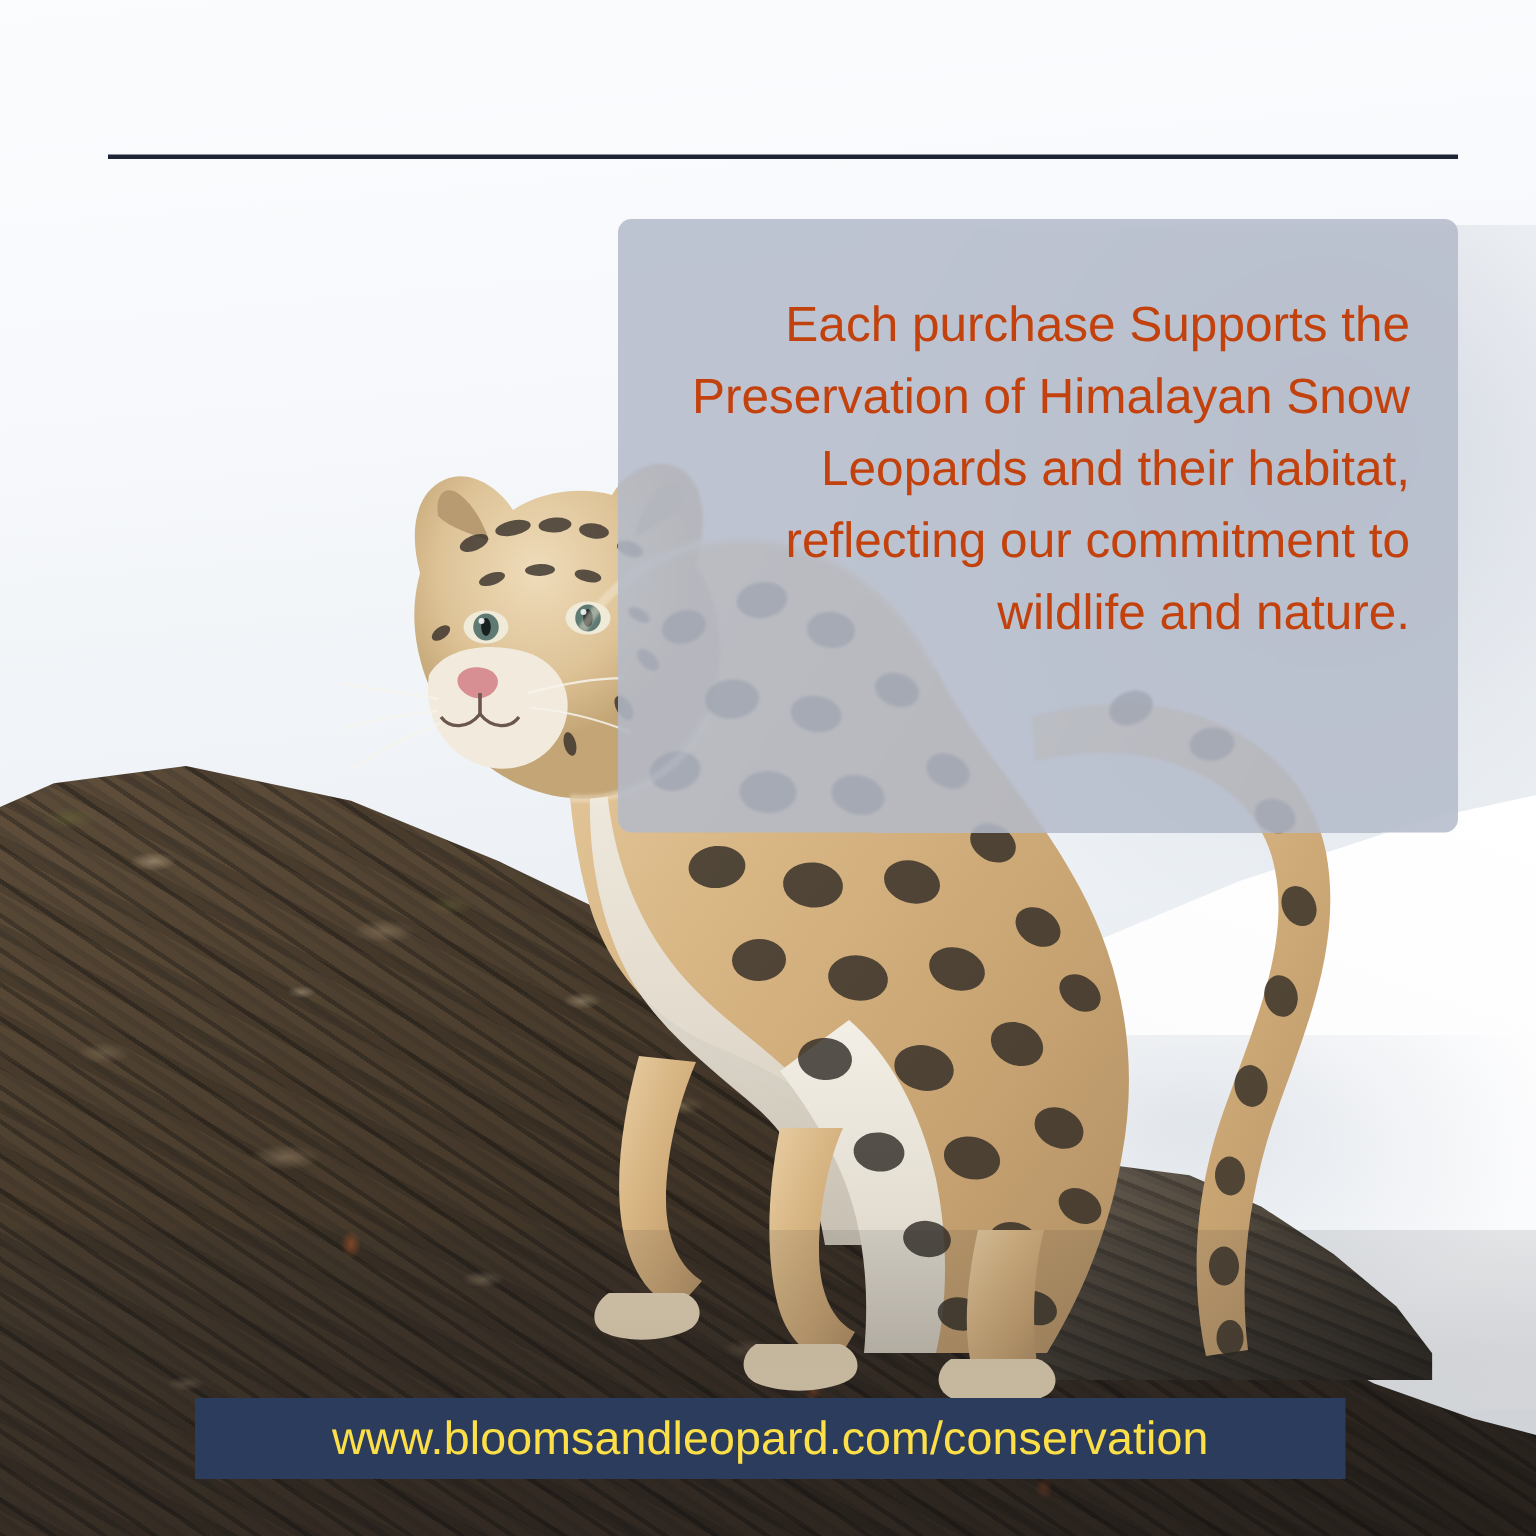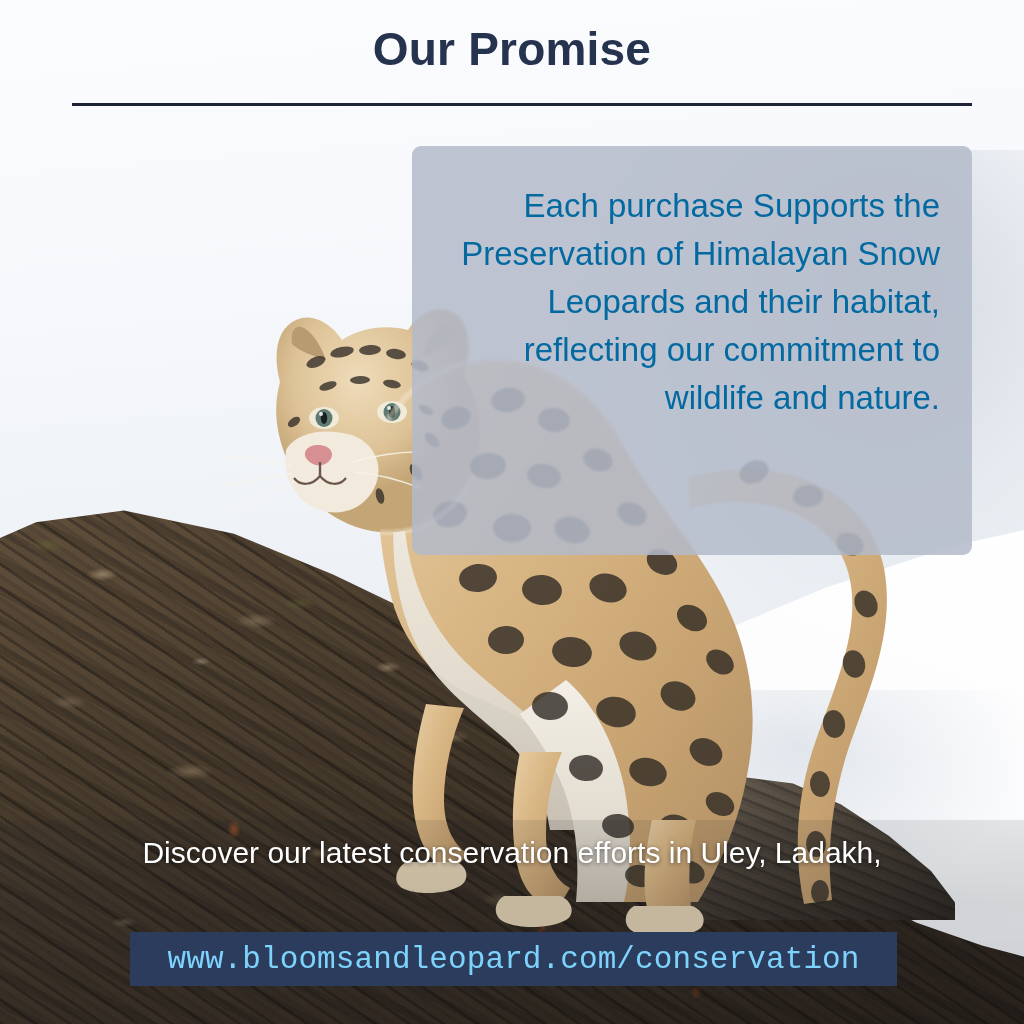--- a/index.html
+++ b/index.html
@@ -128,45 +128,45 @@
   }
 
   
   .panel {
     position:absolute; left:412px; top:146px; width:560px; height:409px;
     background:rgba(179,186,201,.86);
     border-radius:9px;
     backdrop-filter:blur(1px);
   }
   .panel-text {
-    position:absolute; left:432px; top:182px; width:508px;
+    position:absolute; left:432px; top:192px; width:508px;
     text-align:right;
     font-size:33px; line-height:48px; font-weight:400;
-    color:#0369a1;
+    color:#c2410c;
   }
 
   
   .cta-scrim {
     position:absolute; left:0; top:820px; width:1024px; height:204px;
     background:linear-gradient(180deg, rgba(30,32,38,.10) 0%, rgba(30,32,38,.16) 40%, rgba(30,32,38,.14) 100%);
     pointer-events:none;
   }
   .cta-text {
     position:absolute; left:40px; top:832px; width:944px;
     text-align:center; color:#ffffff;
     font-size:30px; line-height:42px; font-weight:400;
     text-shadow:0 1px 4px rgba(0,0,0,.55);
   }
   .url-bar {
     position:absolute; left:130px; top:932px; width:767px; height:54px;
     background:#2c3c5c;
     display:flex; align-items:center; justify-content:center;
   }
   .url-text {
-    color:#7dd3fc; font-size:31px; font-weight:400; letter-spacing:.1px;font-family:Liberation Mono, monospace;
+    color:#fde047; font-size:31px; font-weight:400; letter-spacing:.1px;
   }
 </style>
 </head>
 <body>
 
 <div id="stage">
 
   <div class="photo">
     <div class="sky"></div>
     <div class="haze"></div>
@@ -333,27 +333,25 @@
                  C 468 586, 468 552, 476 520 Z" fill="url(#fur)"></path>
         <path d="M414 606 C 404 612, 402 626, 414 632 C 432 640, 464 638, 478 630
                  C 488 624, 484 610, 472 606 Z" fill="#e4d4b5"></path>
 
         <path d="M168 120 C 196 74, 250 52, 300 62 C 350 72, 384 106, 404 146" stroke="#f6ecd8" stroke-width="6" fill="none" opacity=".45" filter="url(#soft)"></path>
         <path d="M252 176 C 236 214, 198 236, 160 232" stroke="#f6ecd8" stroke-width="5" fill="none" opacity=".40" filter="url(#soft)"></path>
       </svg>
     </div>
   </div>
 
-  <div class="title">Our Promise</div>
   <div class="rule"></div>
 
   <div class="panel"></div>
   <div class="panel-text">Each purchase Supports the Preservation of Himalayan Snow Leopards and their habitat, reflecting our commitment to wildlife and nature.</div>
 
   <div class="cta-scrim"></div>
   <div class="cta-text">
-    <div>Discover our latest conservation efforts in Uley, Ladakh,</div>
   </div>
   <div class="url-bar">
     <span class="url-text">www.bloomsandleopard.com/conservation</span>
   </div>
 
 </div>
 
 </body></html>

